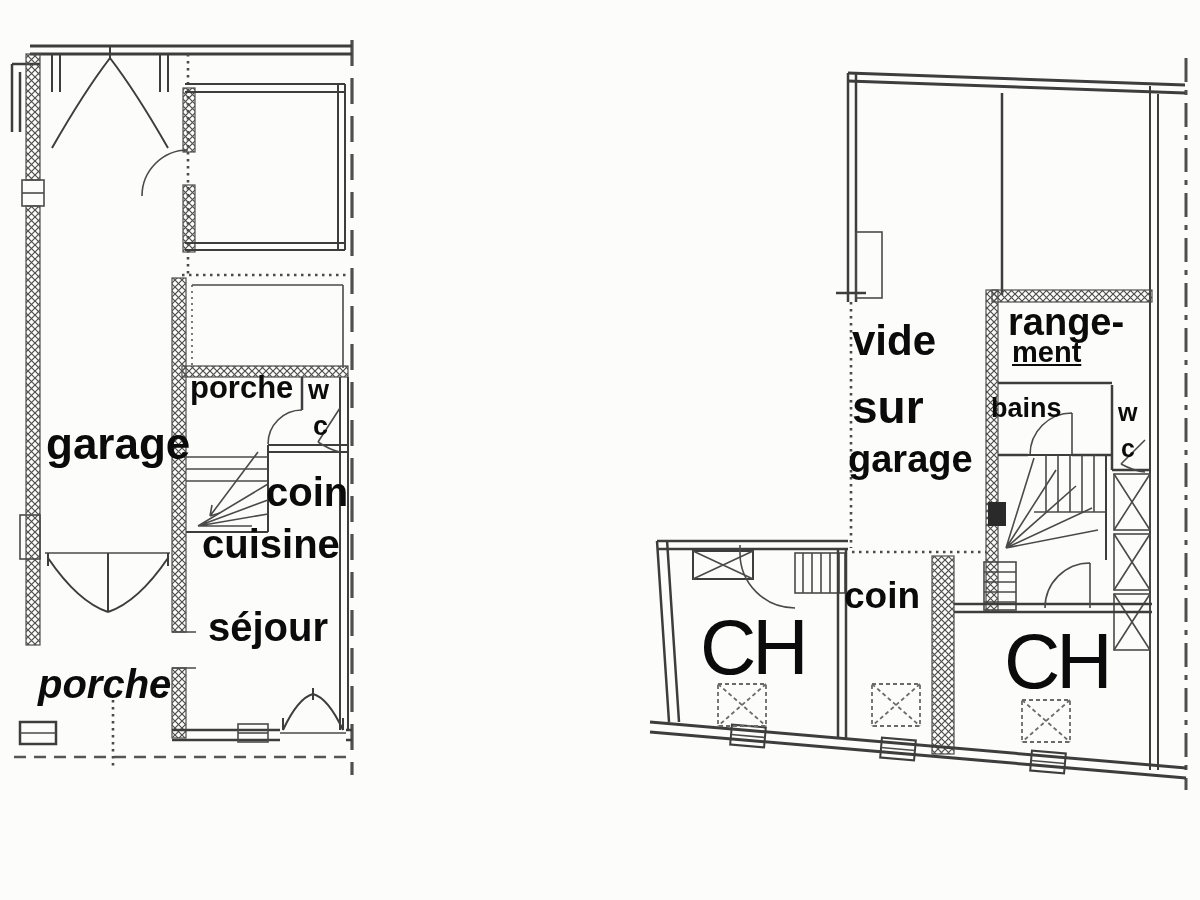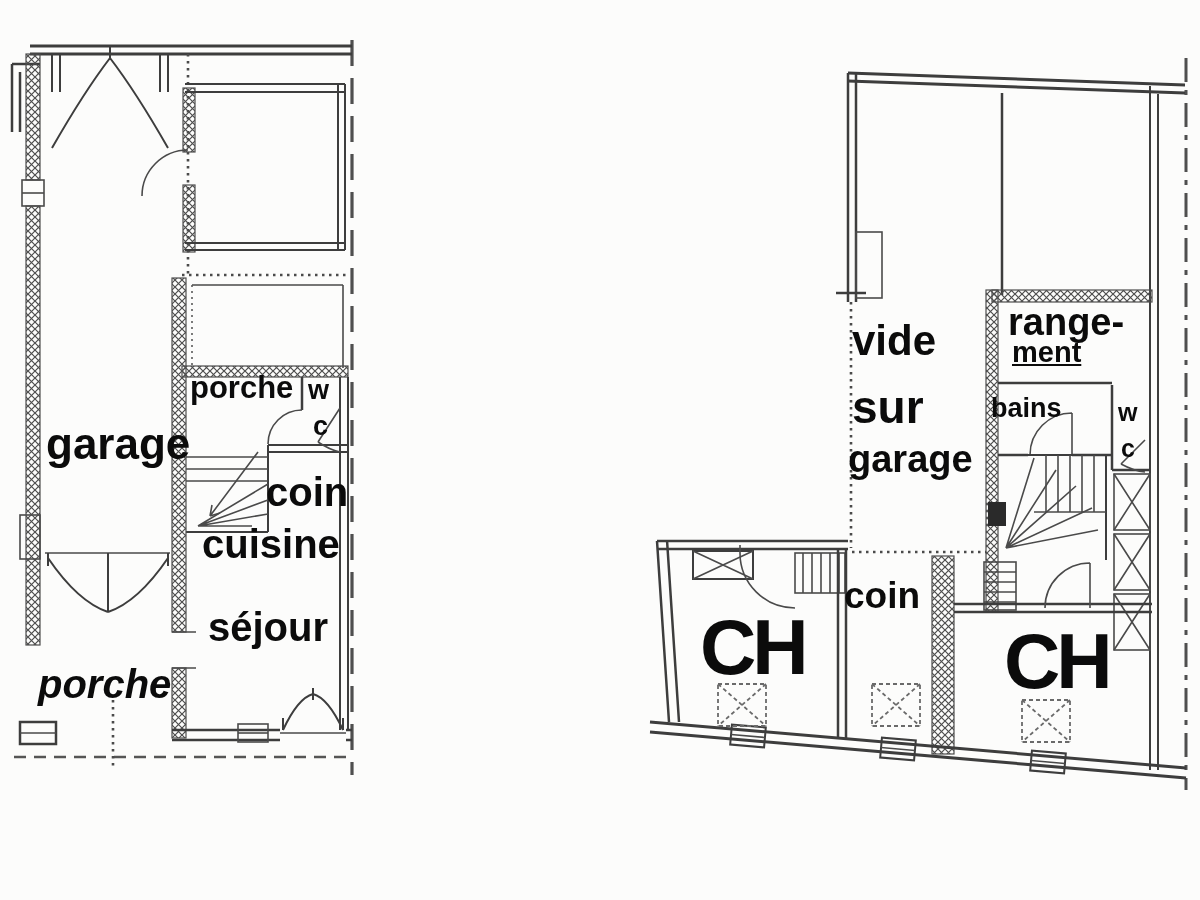--- a/index.html
+++ b/index.html
@@ -1,21 +1,21 @@
 <!DOCTYPE html>
 <html><head>
 <meta charset="utf-8">
 <style>
   html,body{margin:0;padding:0;background:#ffffff;}
   .stage{position:relative;width:1200px;height:900px;background:#fcfcfb;overflow:hidden;
          font-family:"Liberation Sans",sans-serif;}
   svg{position:absolute;left:0;top:0;}
   .lbl{position:absolute;line-height:1;white-space:nowrap;color:#0b0b0b;
        font-weight:bold;font-family:"Liberation Sans",sans-serif;}
-  .lbl.ch{font-weight:700;letter-spacing:-4px;}
+  .lbl.ch{font-weight:400;letter-spacing:-4px;}
   
   .w2{stroke:#3d3d3d;stroke-width:2;fill:none;}
   .w25{stroke:#3d3d3d;stroke-width:2.5;fill:none;}
   .w3{stroke:#3d3d3d;stroke-width:3;fill:none;}
   .thin{stroke:#4a4a4a;stroke-width:1.6;fill:none;}
   .dot{stroke:#4a4a4a;stroke-width:2.6;fill:none;stroke-dasharray:2.5 4.5;}
   .dotthin{stroke:#5a5a5a;stroke-width:1.6;fill:none;stroke-dasharray:2 4;}
   .dashprop{stroke:#4f4f4f;stroke-width:3.2;fill:none;stroke-dasharray:26 12;}
   .dashdot{stroke:#4f4f4f;stroke-width:3;fill:none;stroke-dasharray:24 8 5 8;}
   .dashground{stroke:#555;stroke-width:2.4;fill:none;stroke-dasharray:12 8;}

